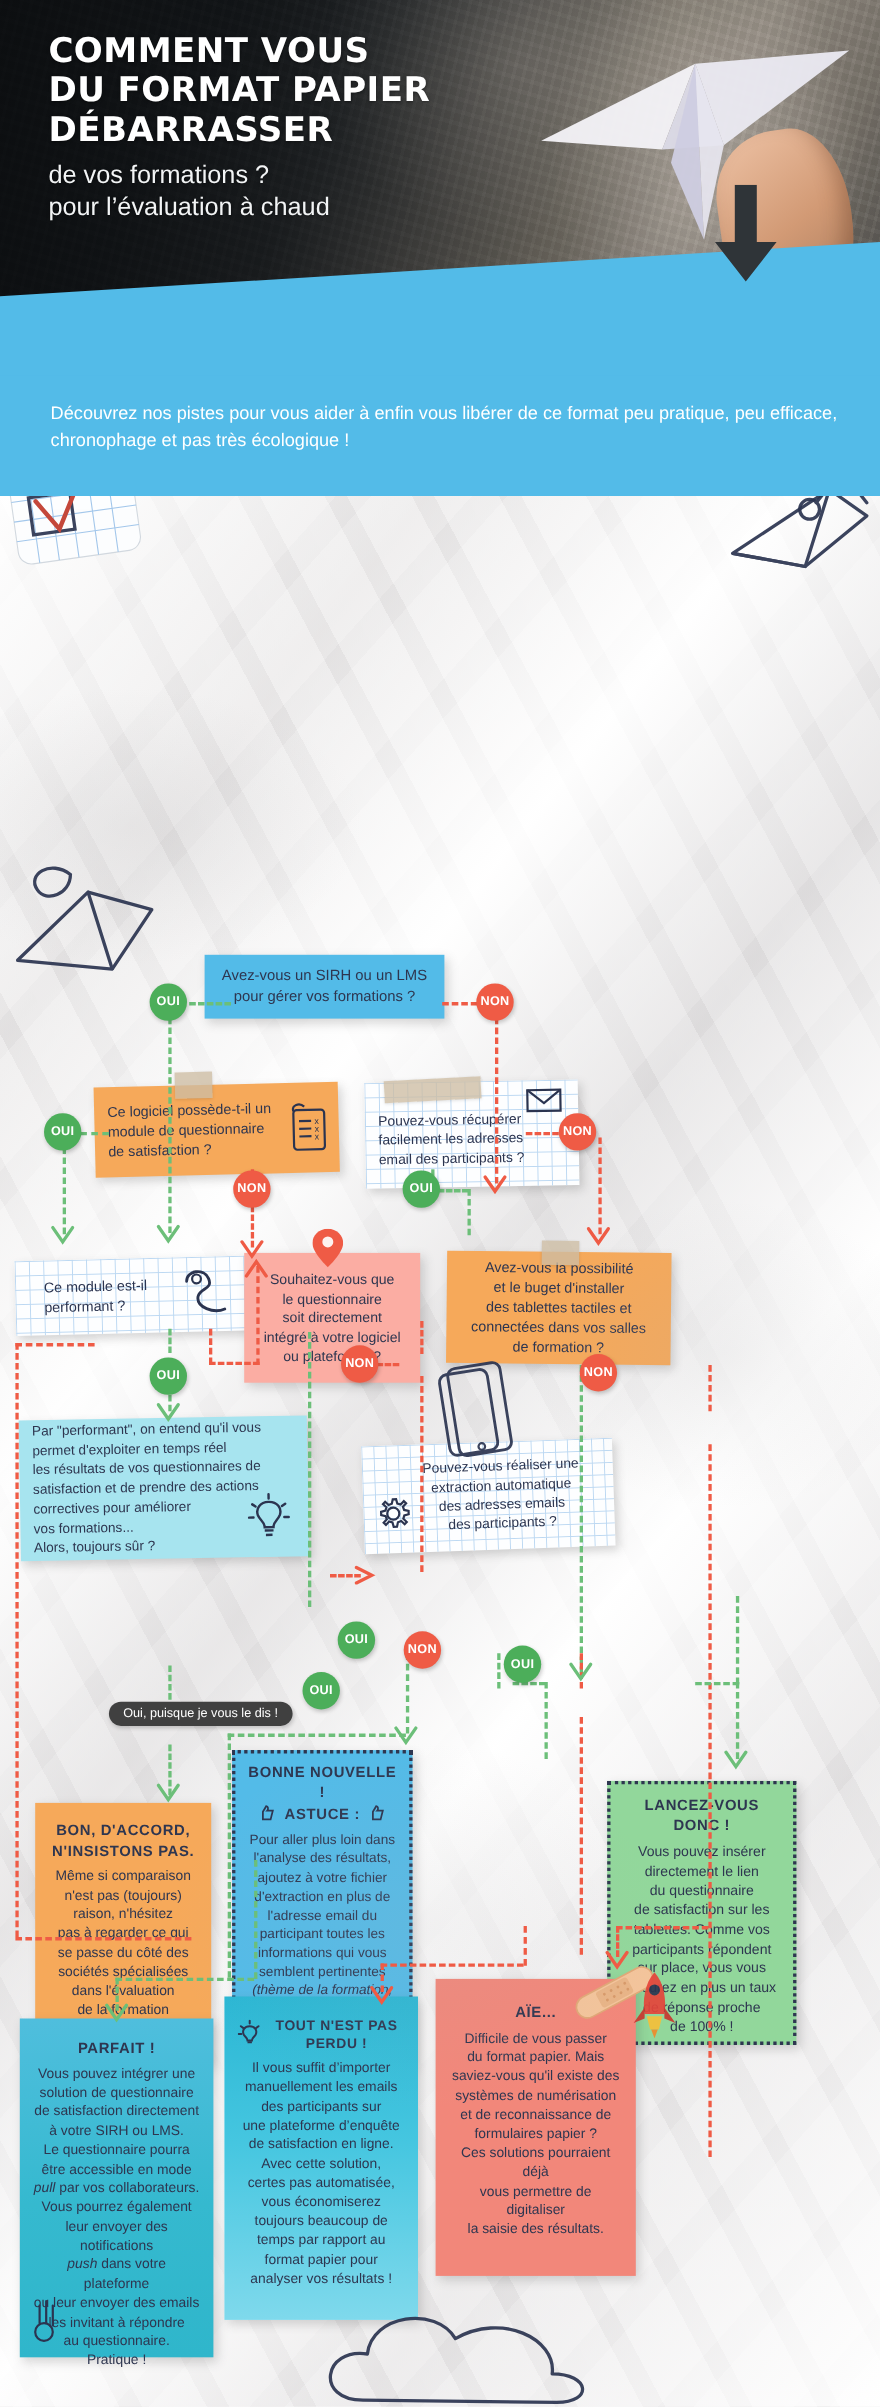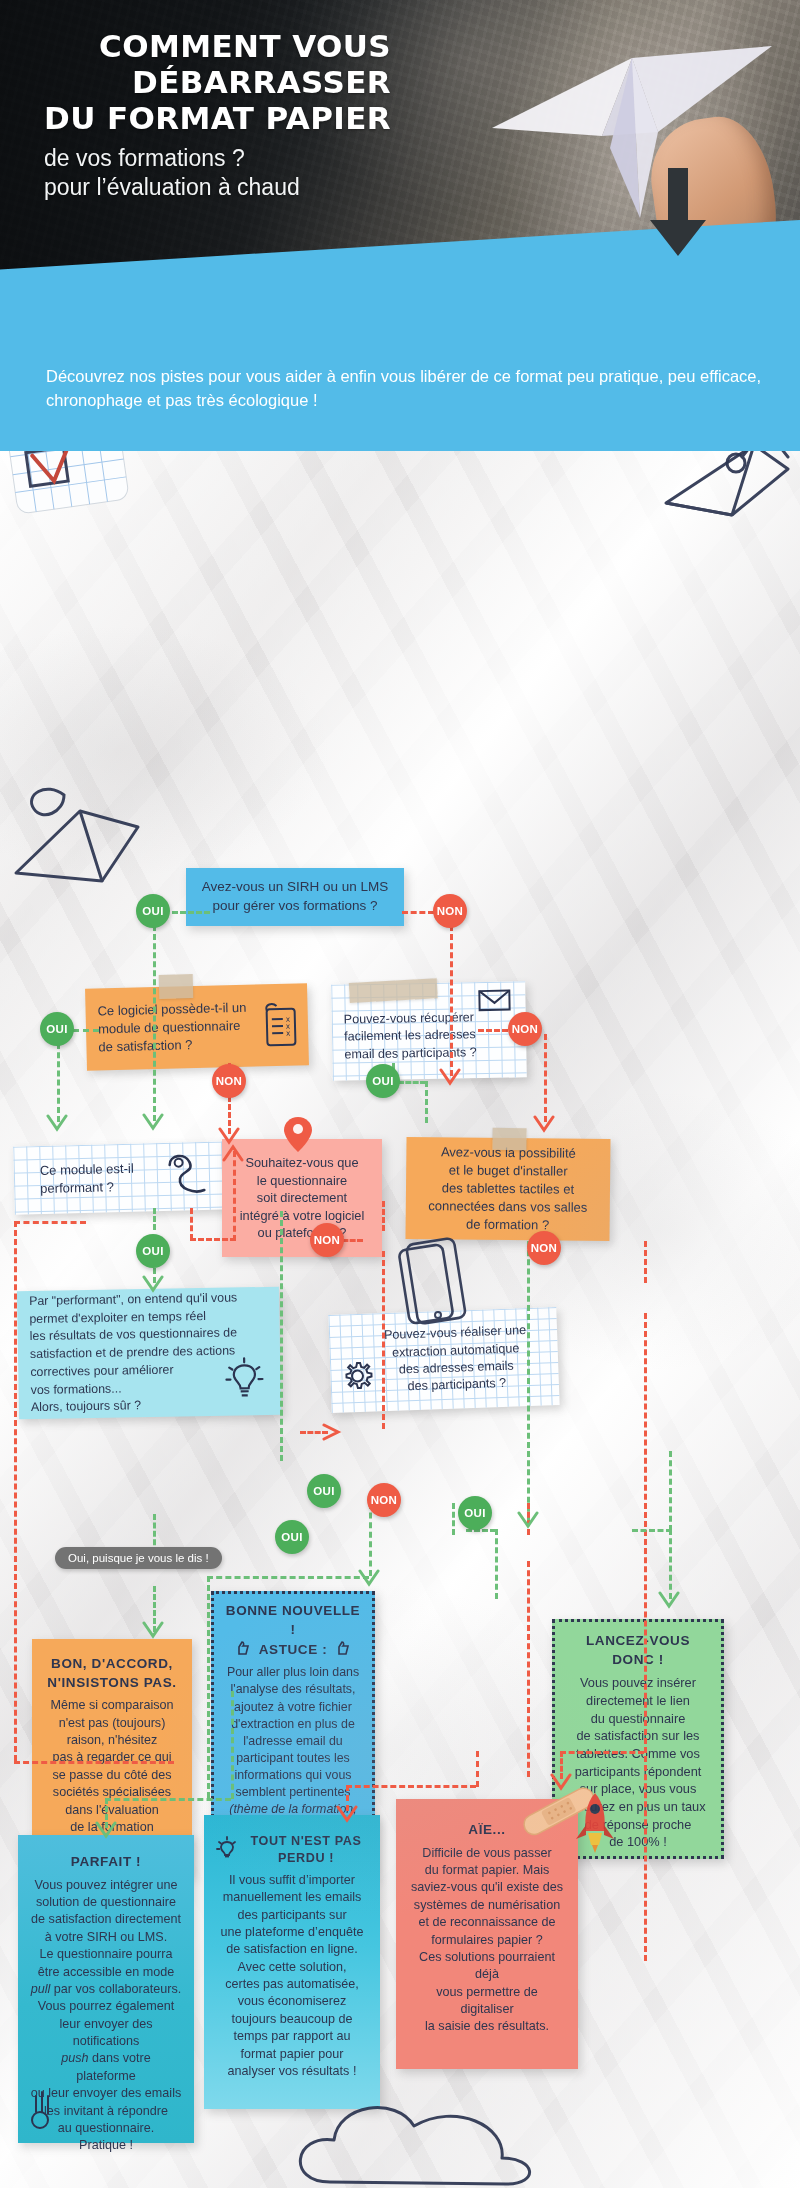--- a/index.html
+++ b/index.html
@@ -50,21 +50,20 @@
   }
   .arrow-down-big{
     position:absolute; right:92px; top:168px; width:60px; height:90px; z-index:4;
   }
   .hdr-text { position:absolute; left:44px; top:30px; z-index:5; }
   .hdr-title {
     color:#fff; font-weight:700; letter-spacing:.4px; line-height:1.06;
     font-size:31px; text-transform:uppercase;
     font-family:"DejaVu Sans", sans-serif;
     text-shadow:0 1px 3px rgba(0,0,0,.45);
-    text-align:right;
   }
   .hdr-title div{ margin-bottom:3px; }
   .hdr-sub {
     color:#f2f4f5; font-weight:300; font-size:23px; line-height:1.3; margin-top:9px;
     font-family:"Liberation Sans", sans-serif;
     text-shadow:0 1px 3px rgba(0,0,0,.4);
   }
 
   
   .banner{
@@ -153,23 +152,23 @@
     position:absolute; width:34px; height:34px; border-radius:50%;
     color:#fff; font-size:11.5px; font-weight:600; letter-spacing:.3px;
     display:flex; align-items:center; justify-content:center;
     font-family:"Liberation Sans", sans-serif;
     box-shadow:1px 2px 4px rgba(0,0,0,.22); z-index:6;
   }
   .badge.oui{ background:#4cae5a; }
   .badge.non{ background:#ef5b45; }
 
   .pill{
-    position:absolute; background:#737373; color:#fff; border-radius:14px;
+    position:absolute; background:#404040; color:#fff; border-radius:14px;
     font-size:11.5px; padding:5px 13px; font-family:"Liberation Sans", sans-serif;
-    box-shadow:1px 2px 4px rgba(0,0,0,.2); white-space:nowrap; z-index:6;
+    box-shadow:1px 2px 4px rgba(0,0,0,.2); white-space:nowrap; z-index:6;margin-left:44px;
   }
 
   
   .ln{ position:absolute; z-index:2; }
   .ln.v{ width:0; border-left:3px dashed #6cbf79; }
   .ln.h{ height:0; border-top:3px dashed #6cbf79; }
   .ln.v.red{ border-left-color:#ef5b45; }
   .ln.h.red{ border-top-color:#ef5b45; }
 
   .arw{ position:absolute; z-index:3; }
@@ -200,22 +199,22 @@
     <svg width="60" height="90" viewBox="0 0 60 90">
       <path d="M20,0 H40 V52 H58 L30,88 L2,52 H20 Z" fill="#2f3438"></path>
     </svg>
   </div>
 
   <div class="hdr-blue-wedge"></div>
 
   <div class="hdr-text">
     <div class="hdr-title">
       <div>COMMENT VOUS</div>
+      <div>DU FORMAT PAPIER</div>
       <div>DÉBARRASSER</div>
-      <div>DU FORMAT PAPIER</div>
     </div>
     <div class="hdr-sub">
       <div>de vos formations ?</div>
       <div>pour l’évaluation à chaud</div>
     </div>
   </div>
 </div>
 
 <div class="banner">
   <p>Découvrez nos pistes pour vous aider à enfin vous libérer de ce format peu pratique, peu efficace, chronophage et pas très écologique !</p>

